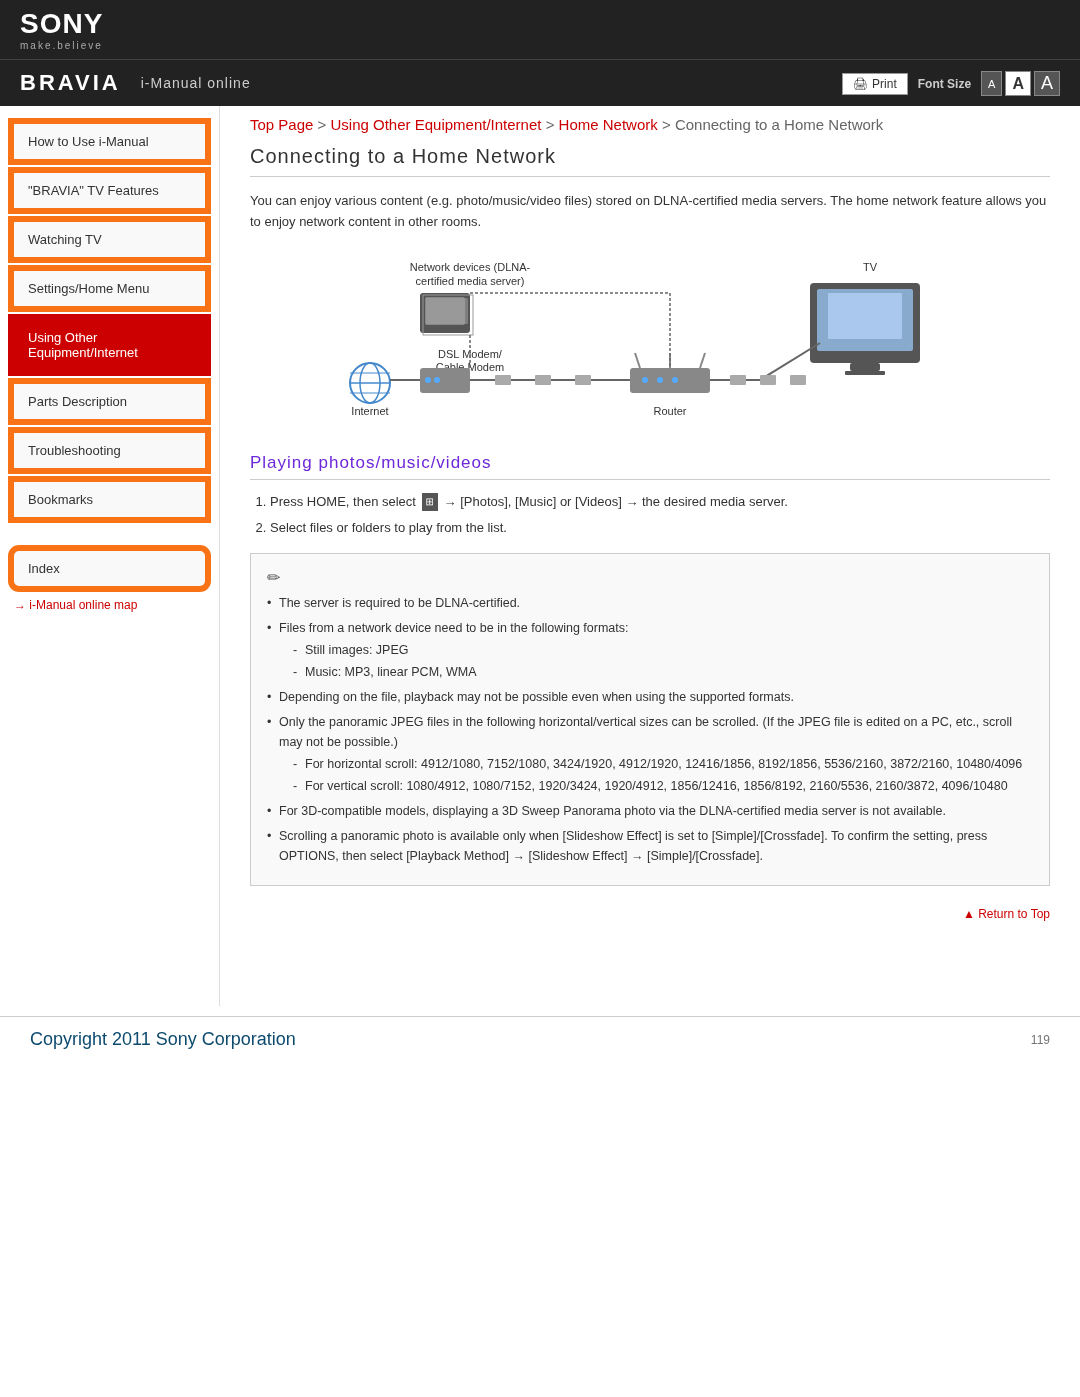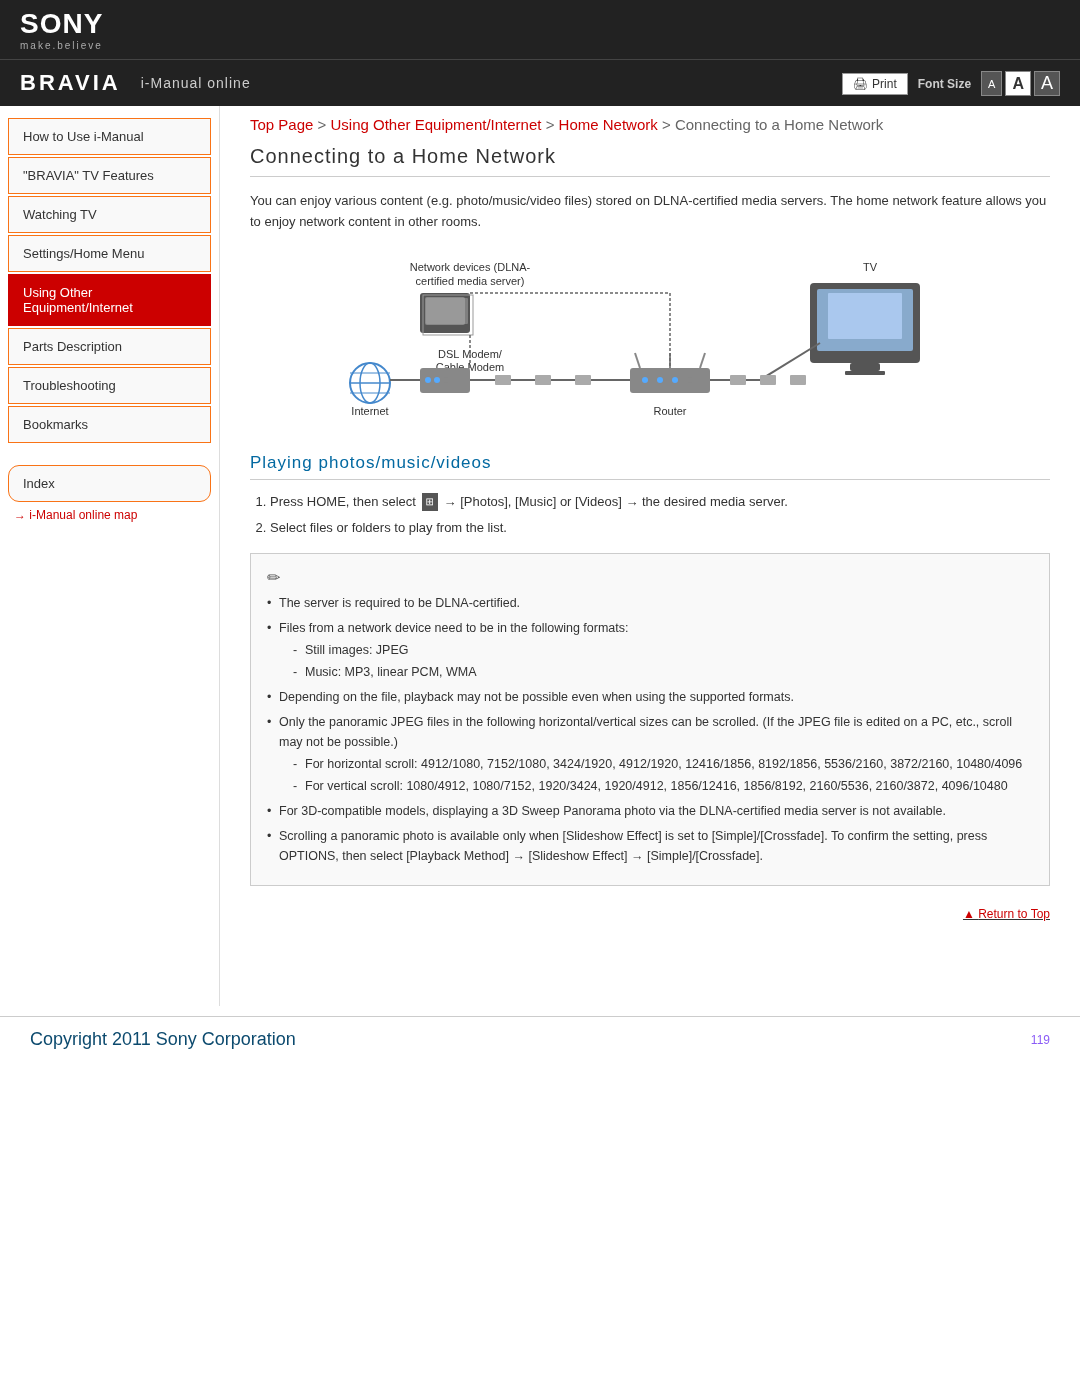--- a/index.html
+++ b/index.html
@@ -22,21 +22,21 @@
     .font-btn { border: 1px solid #888; background: #555; color: #fff; cursor: pointer; padding: 1px 6px; }
     .font-btn.active { background: #fff; color: #333; font-weight: bold; font-size: 16px; }
     .font-btn.sm { font-size: 11px; }
     .font-btn.lg { font-size: 18px; }
 
     
     .main-container { display: flex; min-height: 900px; }
 
     
     .sidebar { width: 220px; min-width: 220px; padding: 10px 0; border-right: 1px solid #ddd; }
-    .sidebar-item { padding: 10px 14px; border: 1px solid #f97316; margin: 2px 8px; font-size: 13px; cursor: pointer; color: #333; background: #f9f9f9; }
+    .sidebar-item { padding: 10px 14px; border: 6px solid #f97316; margin: 2px 8px; font-size: 13px; cursor: pointer; color: #333; background: #f9f9f9; }
     .sidebar-item.active { background: #cc0000; color: #fff; border-color: #cc0000; }
     .sidebar-divider { height: 12px; }
     .sidebar-index { margin: 8px 8px 2px 8px; border-radius: 11px; }
     .sidebar-link { color: #c00; font-size: 12px; margin: 6px 14px; display: block; text-decoration: none; }
     .sidebar-link:before { content: '→ '; }
 
     
     .content { flex: 1; padding: 10px 30px 30px 30px; }
 
     
@@ -48,45 +48,45 @@
     .page-title { font-size: 20px; font-weight: normal; color: #333; border-bottom: 1px solid #ccc; padding-bottom: 8px; margin-bottom: 14px; letter-spacing: 1px; }
 
     
     .intro-text { font-size: 13px; line-height: 1.6; margin-bottom: 20px; }
 
     
     .network-diagram { margin: 10px 0 20px 0; display: flex; justify-content: center; }
     .diagram-svg { width: 620px; height: 180px; }
 
     
-    .section-title { font-size: 17px; font-weight: normal; color: #0369a1; border-bottom: 1px solid #ccc; padding-bottom: 6px; margin: 20px 0 12px 0; letter-spacing: 1px; }
+    .section-title { font-size: 17px; font-weight: normal; color: #6d28d9; border-bottom: 1px solid #ccc; padding-bottom: 6px; margin: 20px 0 12px 0; letter-spacing: 1px; }
 
     
     .numbered-list { margin: 10px 0 14px 20px; }
     .numbered-list li { margin-bottom: 6px; font-size: 13px; line-height: 1.6; }
 
     
     .note-box { border: 1px solid #ccc; background: #f9f9f9; padding: 14px 16px; margin: 12px 0; }
     .note-icon { font-size: 16px; margin-bottom: 6px; color: #555; }
     .note-list { list-style: none; padding: 0; }
     .note-list > li { padding-left: 12px; margin-bottom: 5px; font-size: 12.5px; line-height: 1.6; position: relative; }
     .note-list > li:before { content: '• '; position: absolute; left: 0; }
     .note-sublist { list-style: none; padding-left: 14px; margin-top: 2px; }
     .note-sublist li { font-size: 12.5px; line-height: 1.6; margin-bottom: 2px; position: relative; padding-left: 12px; }
     .note-sublist li:before { content: '- '; position: absolute; left: 0; }
 
     
-    .return-top { text-align: right; margin: 20px 0 10px 0; text-decoration: underline; }
+    .return-top { text-align: right; margin: 20px 0 10px 0; }
     .return-top a { color: #c00; font-size: 12px; text-decoration: none; }
     .return-top a:before { content: '▲ '; }
 
     
     .footer { border-top: 1px solid #ccc; padding: 12px 30px; display: flex; justify-content: space-between; align-items: center; margin-top: 10px; }
     .copyright { font-size: 18px; color: #0c4a6e; }
-    .page-num { font-size: 12px; color: #8b5cf6; }
+    .page-num { font-size: 12px; color: #737373; }
   </style>
 </head>
 <body>
 
 <div class="header">
   <div>
     <div class="sony-logo">SONY</div>
     <span class="sony-tagline">make.believe</span>
   </div>
 </div>

